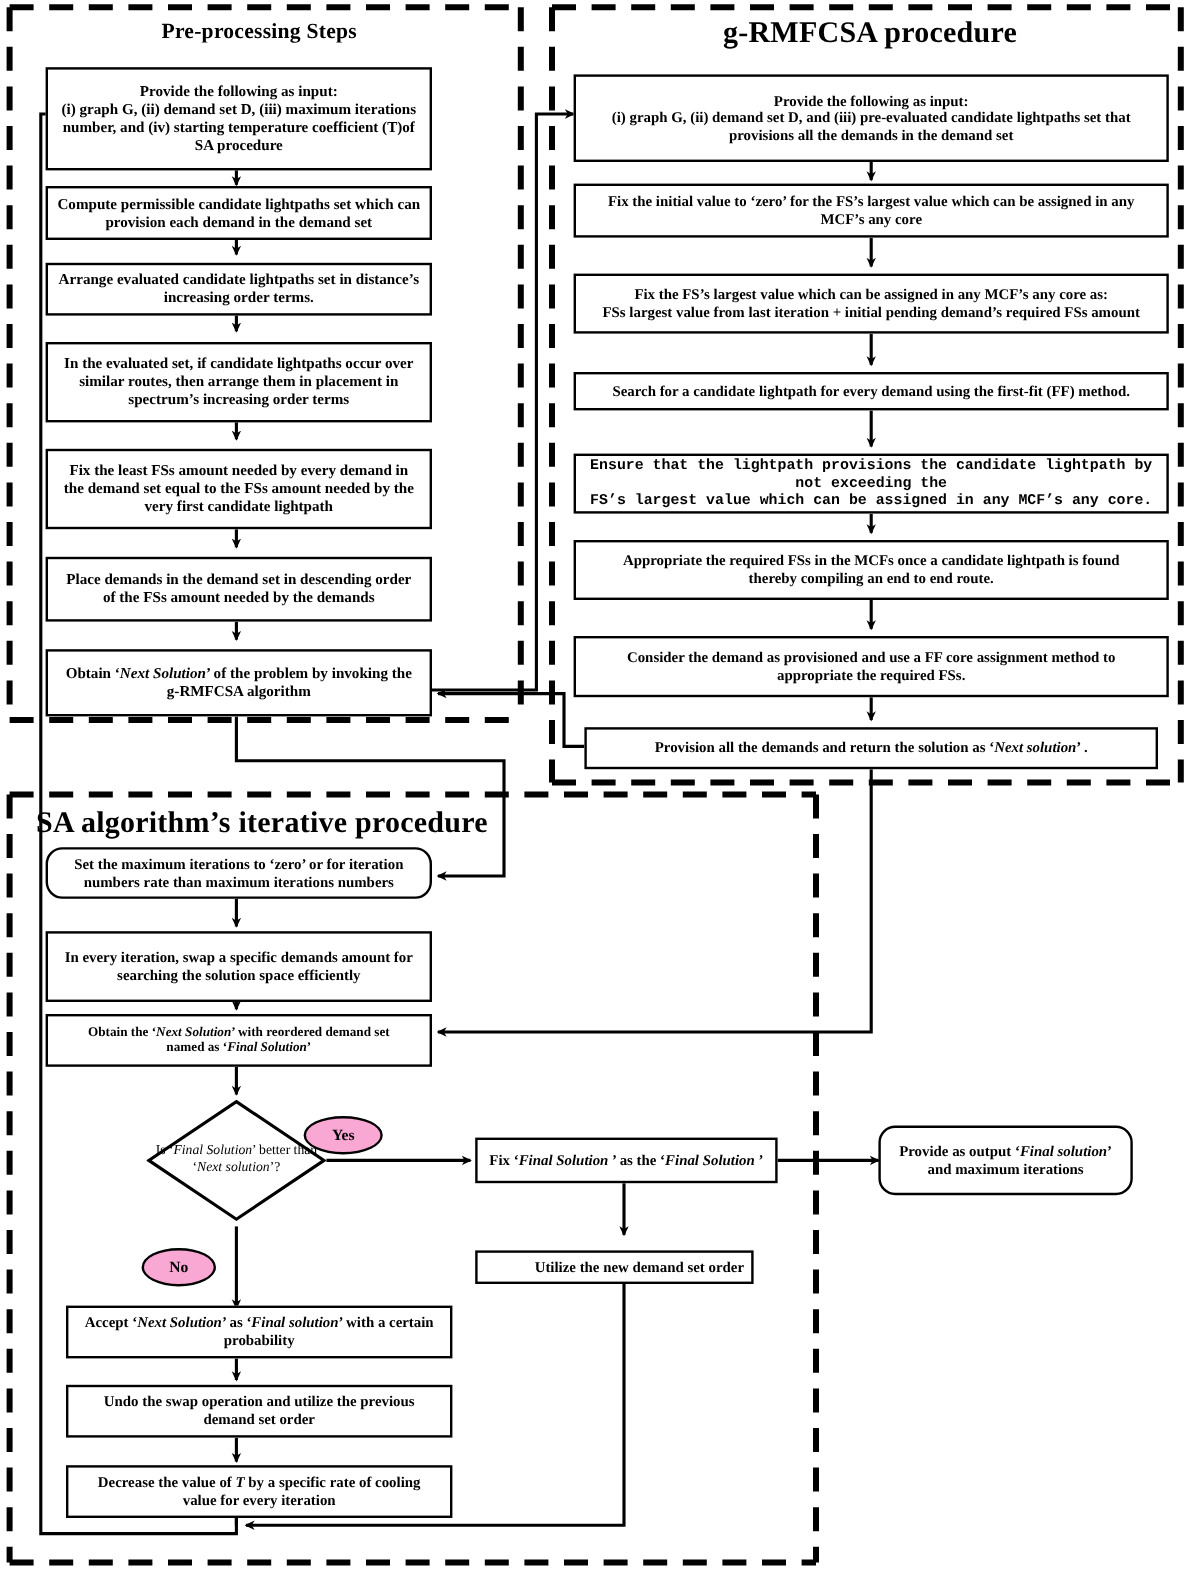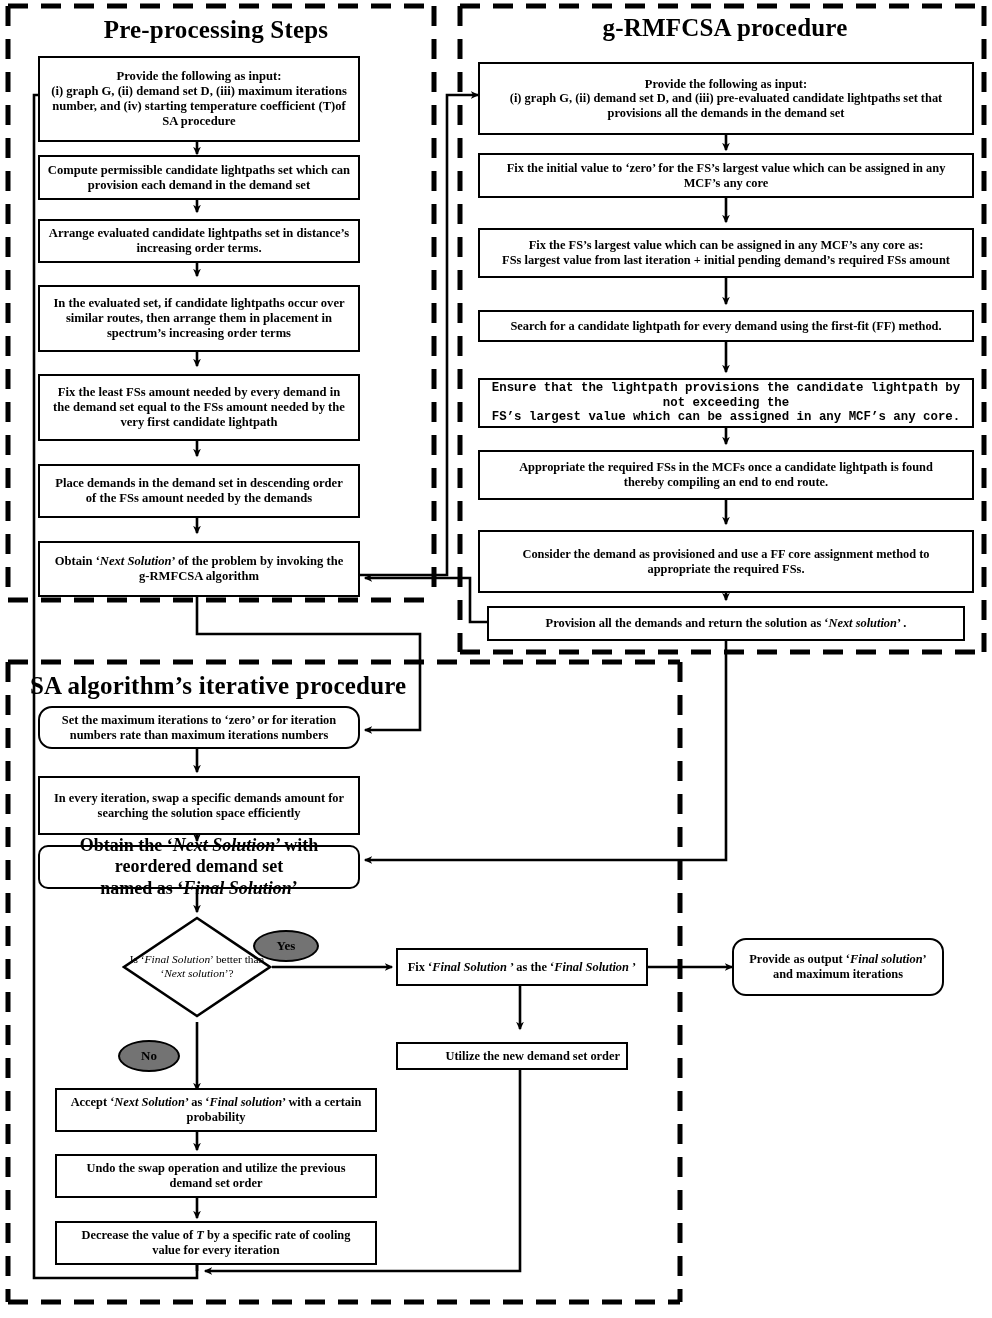--- a/index.html
+++ b/index.html
@@ -11,21 +11,21 @@
   .panel-title{position:absolute;font-weight:bold;text-align:center;
       font-family:"Liberation Serif", serif;letter-spacing:.2px;}
 
   .node{position:absolute;box-sizing:border-box;background:#fff;
         border:2px solid #000;display:flex;align-items:center;justify-content:center;
         text-align:center;font-weight:bold;line-height:1.18;padding:3px 6px;}
   .node.round{border-radius:14px;}
   .node span{display:block;}
   .node i{font-style:italic;}
 
-  .pill{position:absolute;box-sizing:border-box;background:#737373;border:2px solid #000;
+  .pill{position:absolute;box-sizing:border-box;background:#f9a8d4;border:2px solid #000;
         border-radius:50%;display:flex;align-items:center;justify-content:center;
         font-weight:bold;text-align:center;}
 
   .diamond-wrap{position:absolute;}
   .diamond-wrap .dtext{position:absolute;left:0;top:0;width:100%;height:100%;
         display:flex;align-items:center;justify-content:center;text-align:center;
         font-weight:normal;line-height:1.2;}
 </style>
 </head>
 <body>
@@ -122,21 +122,21 @@
 
     <g stroke="#000" stroke-width="2.6" fill="none">
       <path d="M520,1070 L520,1271 L205,1271" marker-end="url(#ah)"></path>
     </g>
 
     <g stroke="#000" stroke-width="2.6" fill="none">
       <path d="M197,1259 L197,1271"></path>
     </g>
   </svg>
 
-  <div class="panel-title" style="left:30px;top:16px;width:372px;font-size:25px;">Pre-processing Steps</div>
+  <div class="panel-title" style="left:30px;top:16px;width:372px;font-size:18px;">Pre-processing Steps</div>
 
   <div class="panel-title" style="left:480px;top:14px;width:490px;font-size:25px;">g-RMFCSA procedure</div>
 
   <div class="panel-title" style="left:30px;top:672px;width:430px;font-size:25px;text-align:left;">SA algorithm’s iterative procedure</div>
 
   <div class="node" style="left:38px;top:56px;width:322px;height:86px;font-size:12.6px;">
     <span>
       <span>Provide the following as input:</span>
       <span>(i) graph G, (ii) demand set D, (iii) maximum iterations</span>
       <span>number, and (iv) starting temperature coefficient (T)of</span>
@@ -223,21 +223,21 @@
     </span>
   </div>
 
   <div class="node" style="left:478px;top:450px;width:496px;height:50px;font-size:12.4px;">
     <span>
       <span>Appropriate the required FSs in the MCFs once a candidate lightpath is found</span>
       <span>thereby compiling  an end to end route.</span>
     </span>
   </div>
 
-  <div class="node" style="left:478px;top:530px;width:496px;height:63px;font-size:12.4px;">
+  <div class="node" style="left:478px;top:530px;width:496px;height:51px;font-size:12.4px;">
     <span>
       <span>Consider the demand as provisioned and use a FF core assignment method to</span>
       <span>appropriate the required FSs.</span>
     </span>
   </div>
 
   <div class="node" style="left:487px;top:606px;width:478px;height:35px;font-size:12.4px;">
     <span>
       <span>Provision all the demands and return the solution as ‘<i>Next solution</i>’ .</span>
     </span>
@@ -250,21 +250,21 @@
     </span>
   </div>
 
   <div class="node" style="left:38px;top:776px;width:322px;height:59px;font-size:12.4px;">
     <span>
       <span>In every iteration, swap a specific demands amount for</span>
       <span>searching the solution space efficiently</span>
     </span>
   </div>
 
-  <div class="node" style="left:38px;top:845px;width:322px;height:44px;font-size:18px;border-radius:10px;">
+  <div class="node" style="left:38px;top:845px;width:322px;height:44px;font-size:11px;">
     <span>
       <span>Obtain the ‘<i>Next Solution</i>’ with reordered demand set</span>
       <span>named as ‘<i>Final Solution</i>’</span>
     </span>
   </div>
 
   <div class="diamond-wrap" style="left:122px;top:916px;width:150px;height:102px;">
     <svg width="150" height="102" viewBox="0 0 150 102">
       <polygon points="75,2 148,51 75,100 2,51" fill="#fff" stroke="#000" stroke-width="2.6"></polygon>
     </svg>

